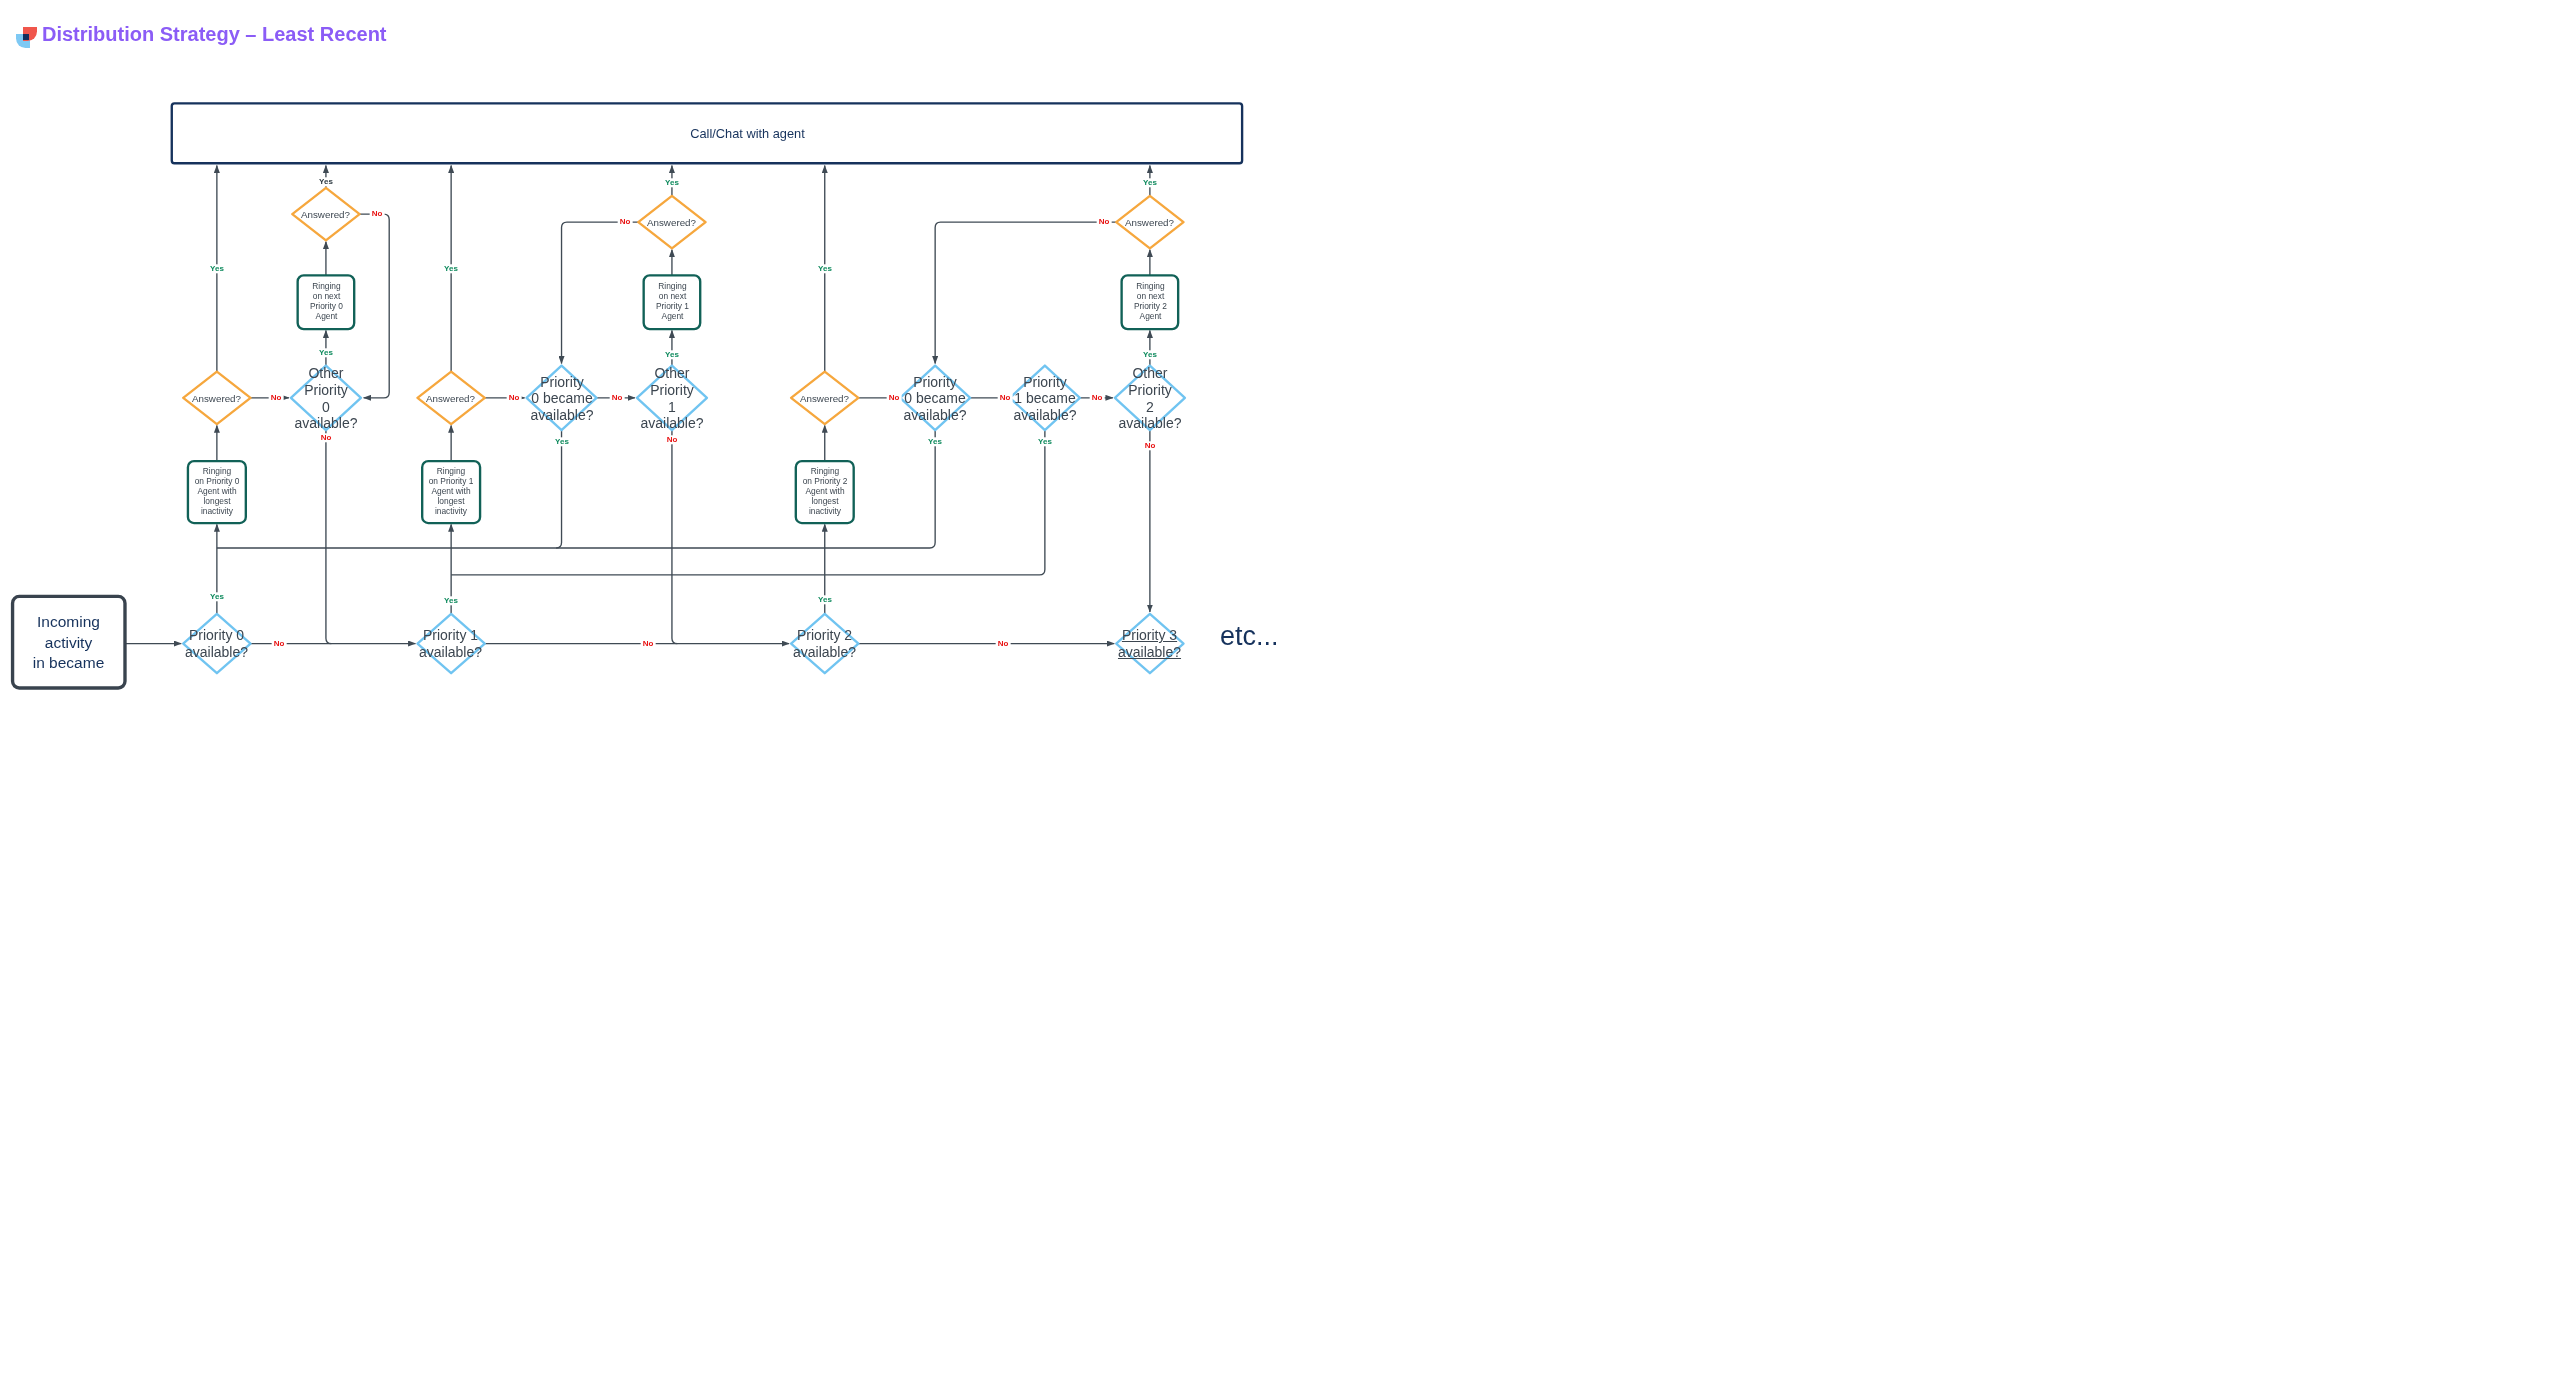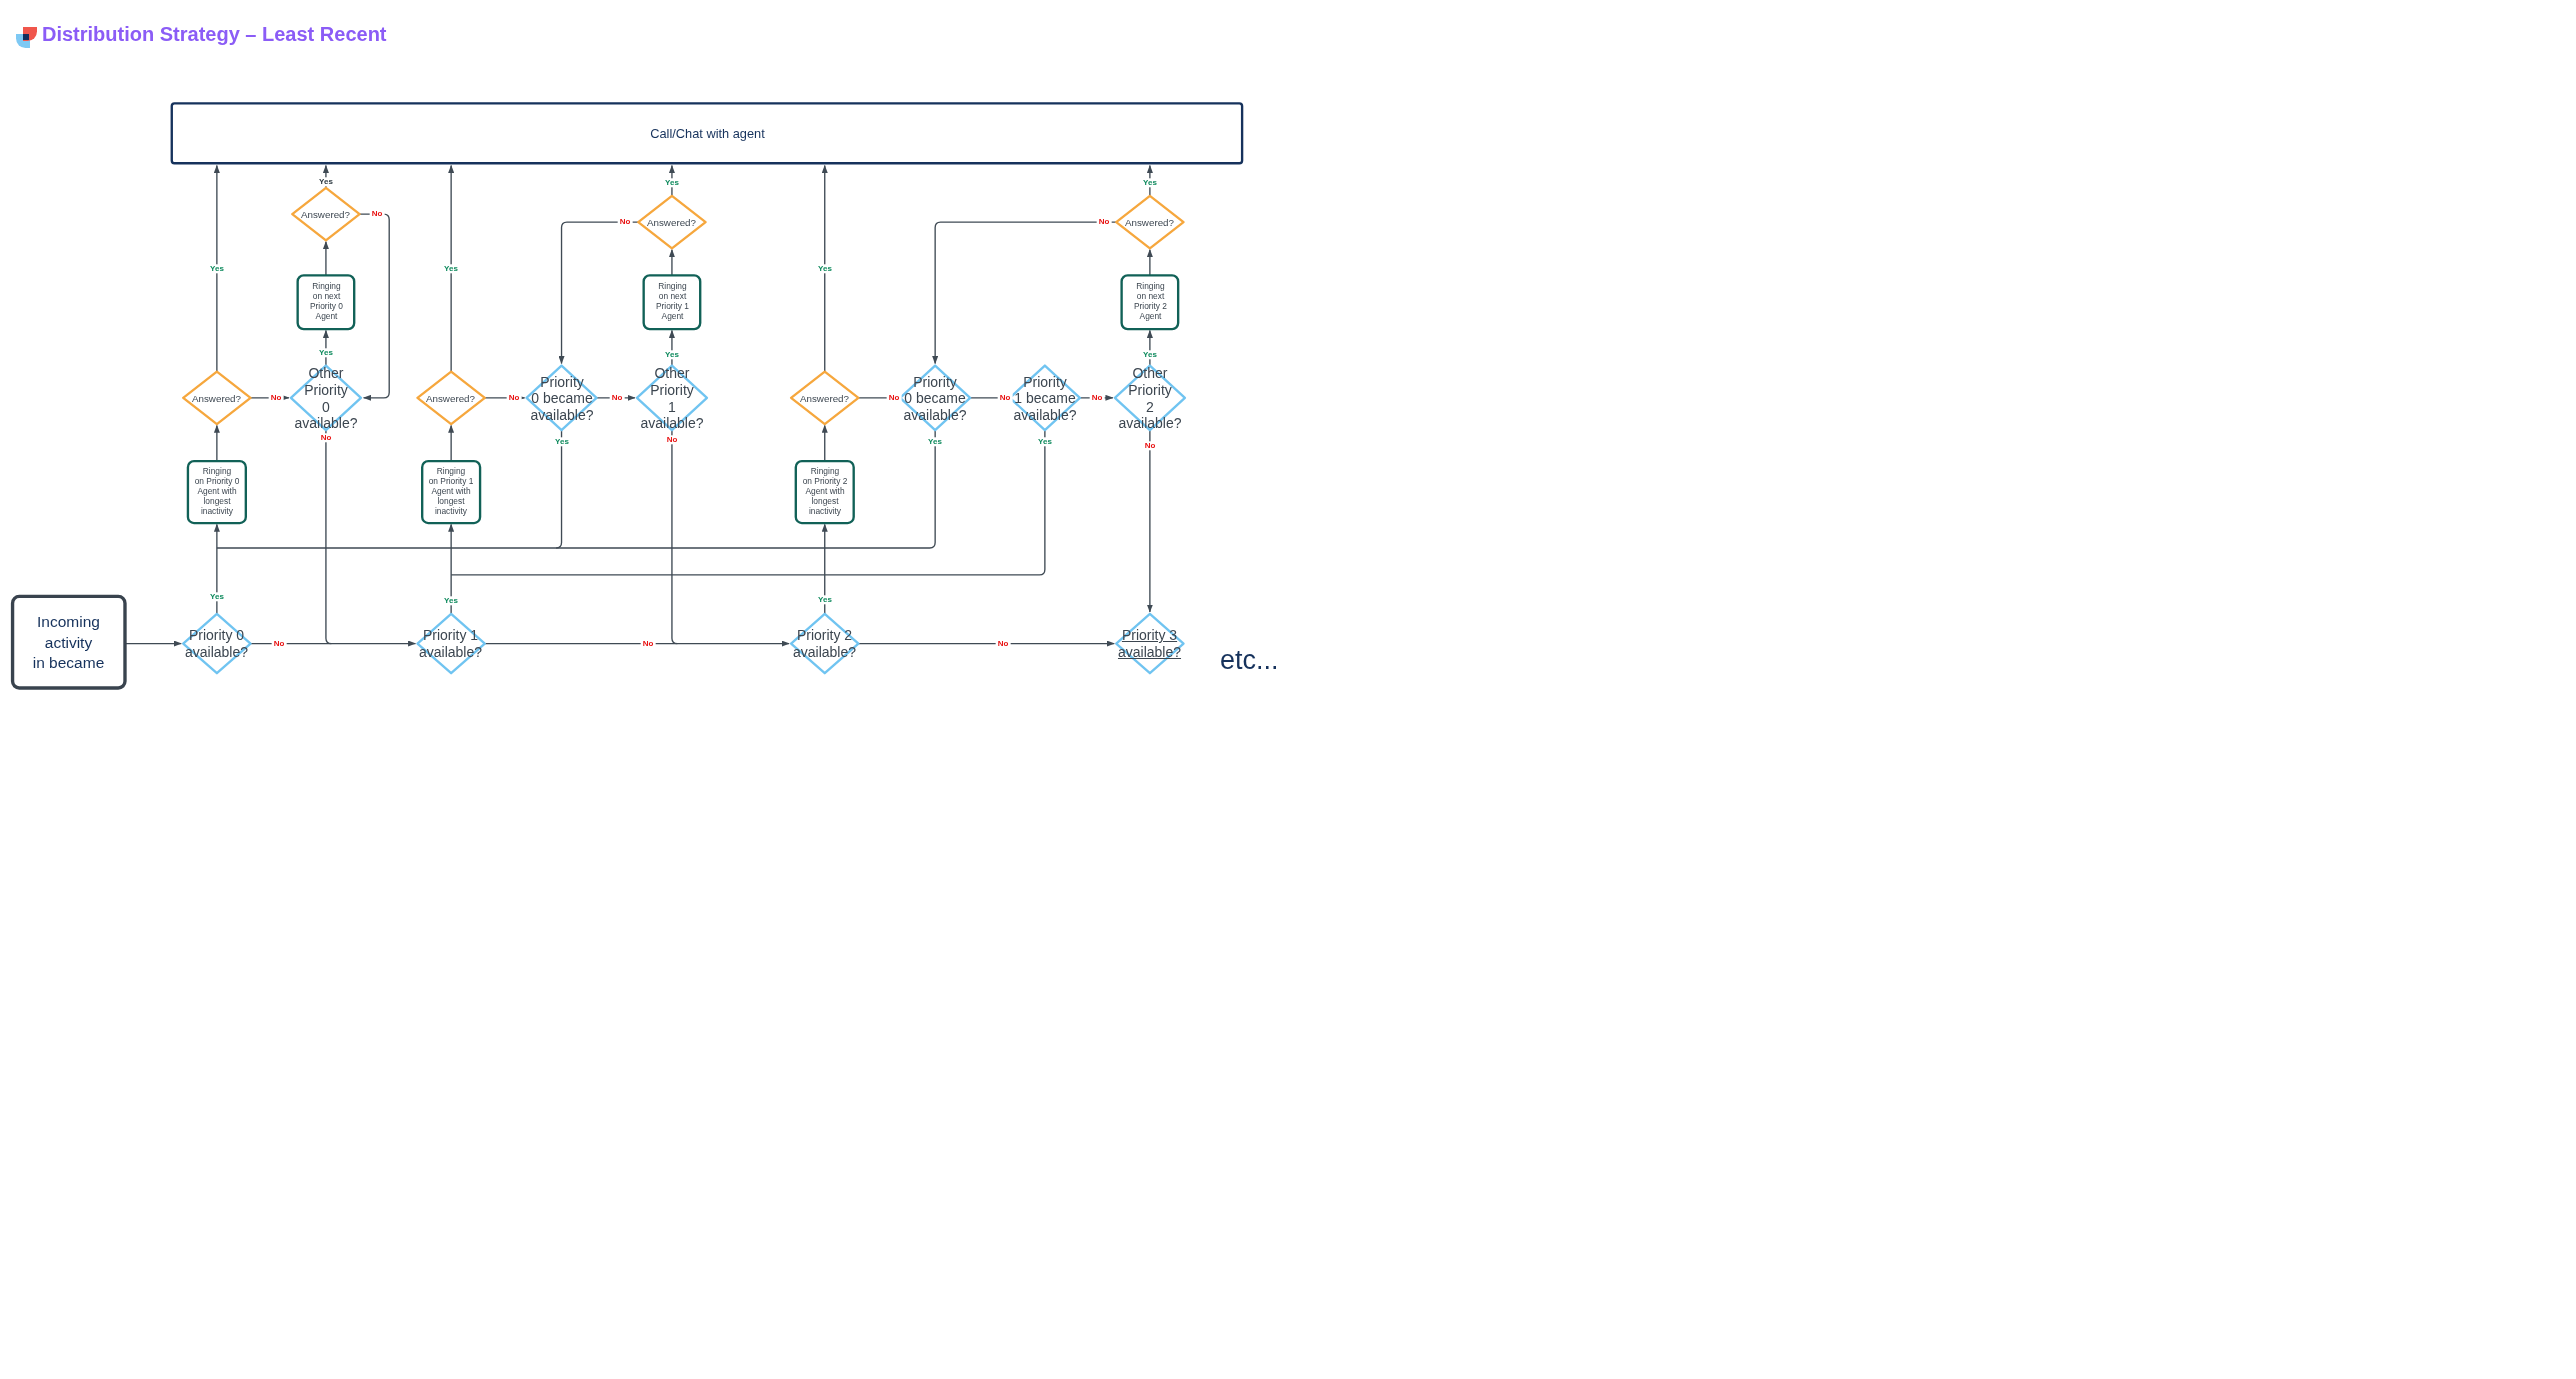--- a/index.html
+++ b/index.html
@@ -3,29 +3,29 @@
 <meta charset="utf-8">
 <style>
   html,body{margin:0;padding:0;background:#ffffff;font-family:"Liberation Sans",sans-serif;}
   #stage{position:relative;width:1288px;height:690px;background:#fff;overflow:hidden;}
   #canvas{position:absolute;left:0;top:0;}
   .node-label{position:absolute;display:flex;align-items:center;justify-content:center;
       text-align:center;white-space:pre-line;pointer-events:none;color:#3C4650;}
   .lbl-decision{font-size:14px;line-height:1.18;}
   .lbl-answered{font-size:9.8px;}
   .lbl-process{font-size:8.4px;line-height:1.18;}
-  .lbl-terminal{font-size:12.8px;color:#16325C;}
+  .lbl-terminal{font-size:12.8px;color:#16325C;margin-left:40px;}
   .lbl-start{font-size:15.5px;color:#16325C;line-height:1.35;}
   .edge-label{position:absolute;transform:translate(-50%,-50%);background:#ffffff;
       padding:0 2px;font-weight:bold;font-size:8px;line-height:9.4px;}
   .edge-label.yes{color:#0E8A5D;}
   .edge-label.no{color:#E81313;}
   .edge-label.neutral{color:#2E3A42;}
   #page-title{position:absolute;left:42px;top:23px;font-size:20px;font-weight:bold;color:#8b5cf6;}
-  #etc-label{position:absolute;left:1220px;top:645px;width:67px;font-size:27px;color:#16325C;}
+  #etc-label{position:absolute;left:1220px;top:621px;width:67px;font-size:27px;color:#16325C;}
   #logo{position:absolute;left:16px;top:27px;width:21.5px;height:21.5px;}
   #logo .lg-red{position:absolute;left:7.4px;top:0;width:13.5px;height:13.5px;background:#F0564C;
       border-radius:0 0 70% 0;}
   #logo .lg-blue{position:absolute;left:0;top:7.4px;width:13.5px;height:13.5px;background:#7EC9F4;
       border-radius:0 0 0 70%;}
   #logo .lg-navy{position:absolute;left:7.4px;top:7.4px;width:6px;height:6px;background:#132E5C;}
 </style>
 </head>
 <body>
 

